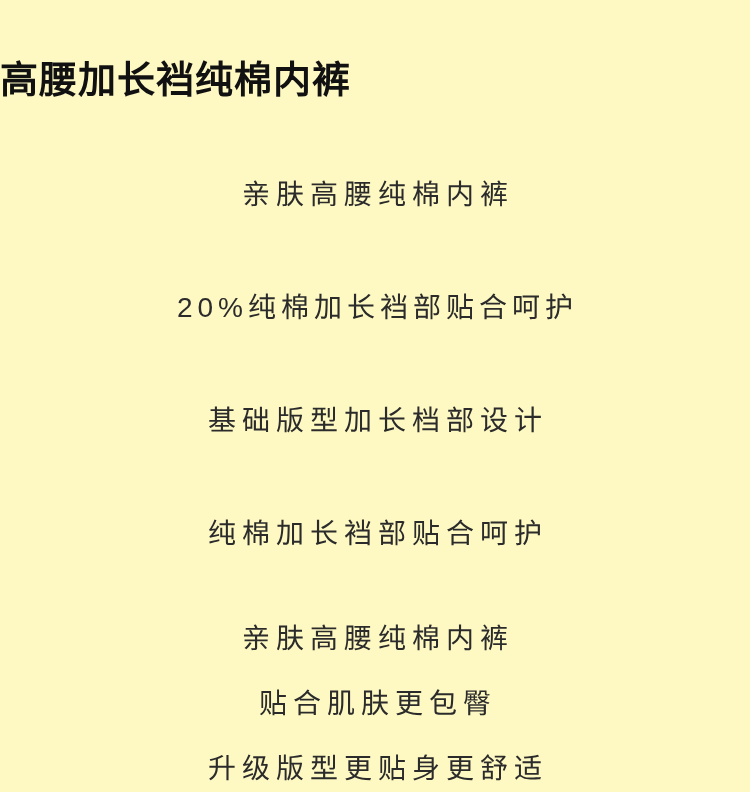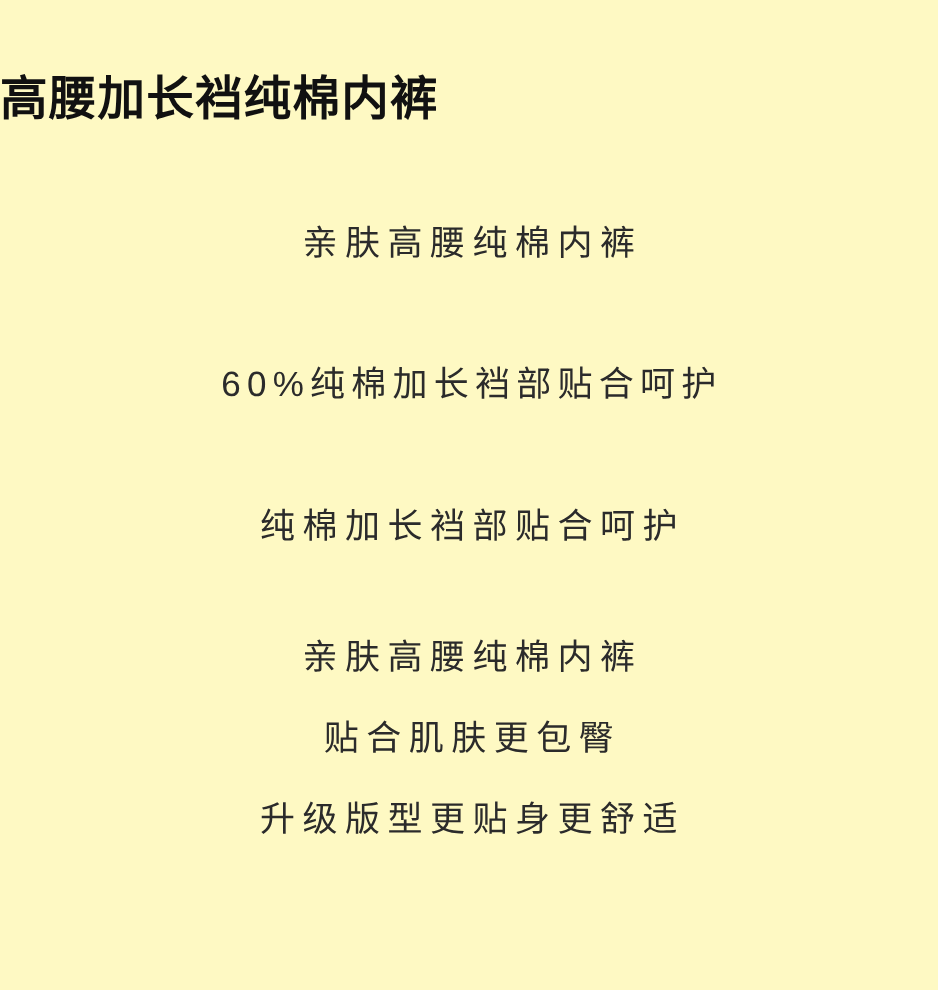--- a/index.html
+++ b/index.html
@@ -63,21 +63,22 @@
 </style>
 </head>
 <body>
 
 <div class="page">
 
   <div class="title">高腰加长裆纯棉内裤</div>
 
   <div class="block block-one">
     <div class="line">亲肤高腰纯棉内裤</div>
-    <div class="line line-wide">60%纯棉加长裆部贴合呵护</div>
+    <div class="line line-wide">20%纯棉加长裆部贴合呵护</div>
+    <div class="line">基础版型加长档部设计</div>
     <div class="line">纯棉加长裆部贴合呵护</div>
   </div>
 
   <div class="block block-two">
     <div class="line">亲肤高腰纯棉内裤</div>
     <div class="line">贴合肌肤更包臀</div>
     <div class="line">升级版型更贴身更舒适</div>
   </div>
 
 </div>

